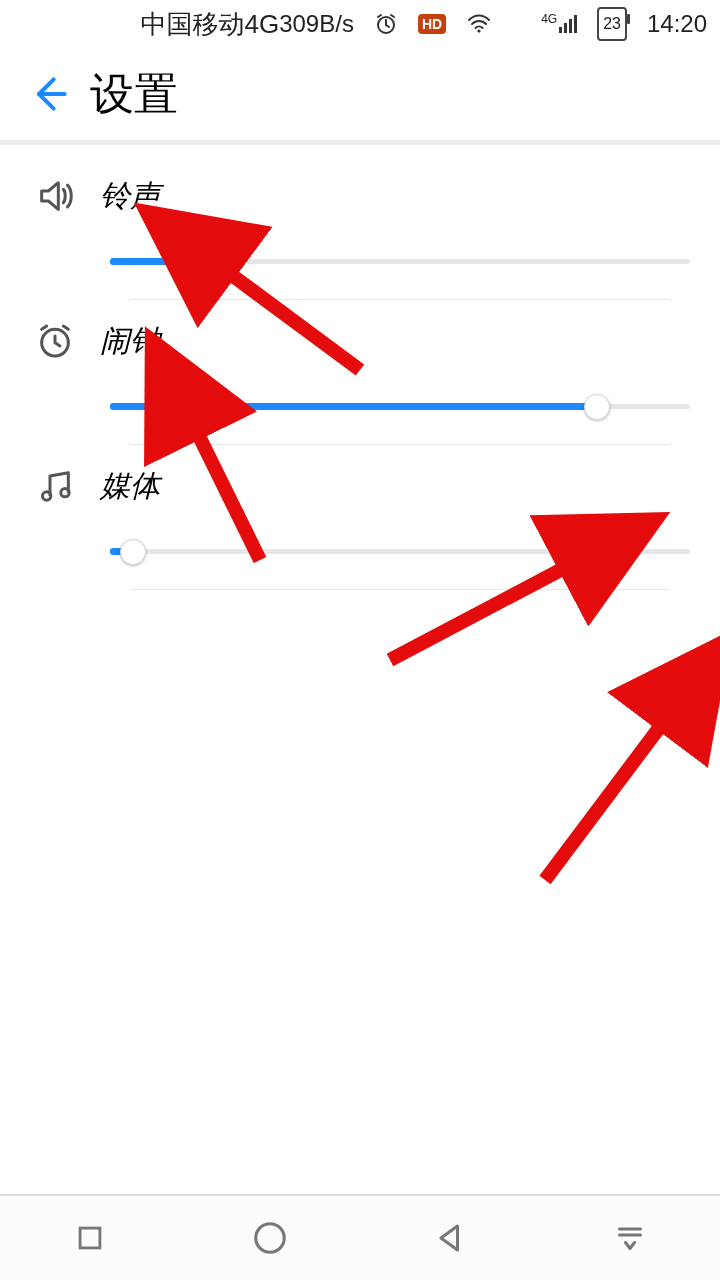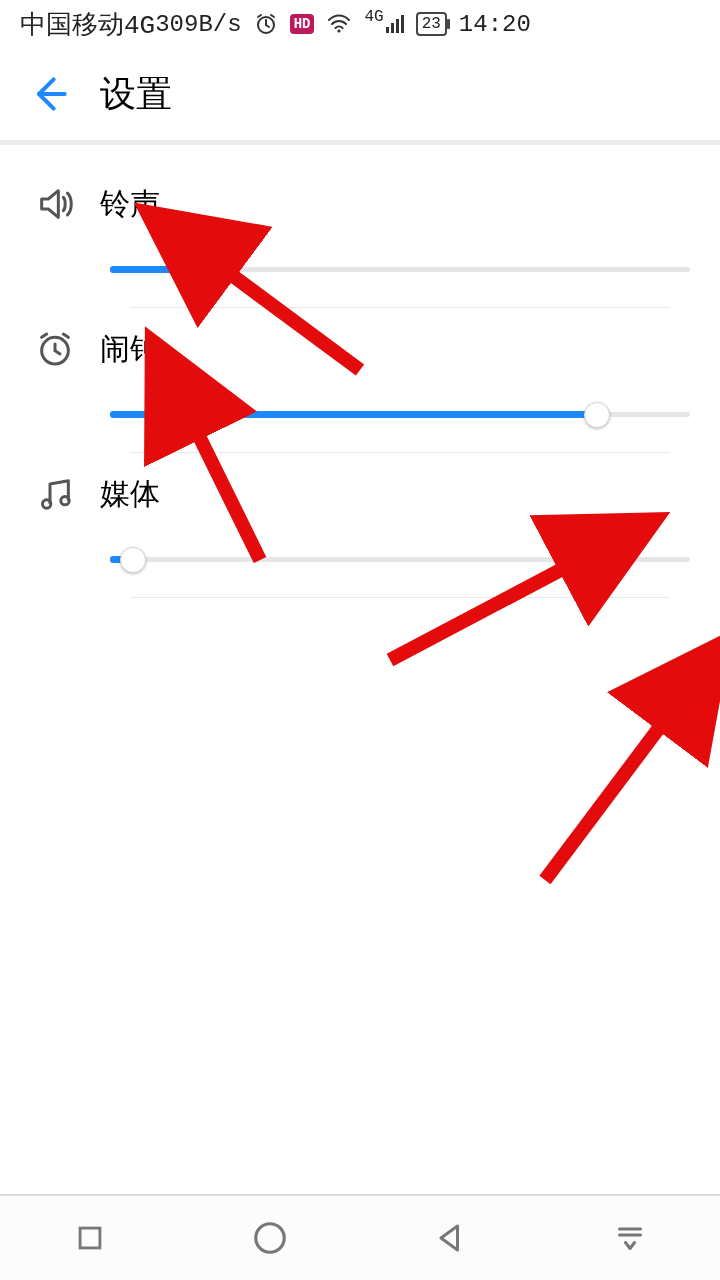--- a/index.html
+++ b/index.html
@@ -1,30 +1,30 @@
 <!DOCTYPE html>
 <html><head>
 <meta charset="utf-8">
 <style>
   * { box-sizing: border-box; margin: 0; padding: 0; }
   html, body { width: 720px; height: 1280px; font-family: -apple-system, "Helvetica Neue", Arial, "PingFang SC", "Microsoft YaHei", sans-serif; background:#ffffff; color:#000; overflow:hidden; }
   
-  .status-bar { height:48px; display:flex; align-items:center; justify-content:flex-start; padding:0 20px; font-size:24px; color:#222;font-family:Liberation Mono, monospace; }
+  .status-bar { height:48px; display:flex; align-items:center; justify-content:flex-end; padding:0 13px; font-size:24px; color:#222; }
   .status-left { font-size:26px; letter-spacing:0px; }
-  .status-right { display:flex; align-items:center; gap:12px; font-size:24px; }
+  .status-right { display:flex; align-items:center; gap:20px; font-size:24px; }
   .status-right .ico { display:inline-flex; align-items:center; }
-  .battery-box { display:inline-flex; align-items:center; border:2px solid #444; border-radius:4px; height:24px; padding:0 4px; font-size:16px; position:relative; }
+  .battery-box { display:inline-flex; align-items:center; border:2px solid #444; border-radius:4px; height:34px; padding:0 4px; font-size:16px; position:relative; }
   .battery-box::after { content:""; position:absolute; right:-5px; top:5px; width:3px; height:10px; background:#444; border-radius:1px;}
   
   .header { height:92px; display:flex; align-items:center; padding:0 20px; position:relative; }
   .back-arrow { width:60px; height:60px; display:flex; align-items:center; justify-content:center; }
-  .title { font-size:36px; margin-left:20px; }
+  .title { font-size:44px; margin-left:10px; }
   .header-divider { height:5px; background:#eeeeee; width:100%; }
   
-  .settings { padding-top:18px; }
+  .settings { padding-top:10px;font-style:italic; }
   .row { padding:0 20px; }
   .row-head { display:flex; align-items:center; height:70px; margin-top:6px; }
   .row-icon { width:70px; display:flex; align-items:center; justify-content:center; }
   .row-label { font-size:30px; margin-left:10px; }
   .slider-wrap { position:relative; height:60px; margin-left:90px; margin-right:10px; }
   .track { position:absolute; top:28px; left:0; right:0; height:5px; background:#e6e6e6; border-radius:3px; }
   .fill { position:absolute; top:27px; left:0; height:7px; background:#1e88ff; border-radius:3px; }
   .thumb { position:absolute; top:18px; width:26px; height:26px; background:#ffffff; border:1px solid #d8d8d8; border-radius:50%; box-shadow:0 1px 3px rgba(0,0,0,.25); transform:translateX(-13px); }
   .row-divider { height:1px; background:#e8e8e8; margin-left:110px; margin-right:30px; margin-top:8px; }
   
@@ -42,31 +42,31 @@
   <div class="status-right">
     <span>309B/s</span>
     <span class="ico">
       <svg width="24" height="24" viewBox="0 0 24 24">
           <circle cx="12" cy="13" r="8" fill="none" stroke="#333" stroke-width="2"></circle>
           <path d="M12 8v5l3 2" stroke="#333" stroke-width="2" fill="none" stroke-linecap="round"></path>
           <path d="M4 5l3-2M20 5l-3-2" stroke="#333" stroke-width="2" stroke-linecap="round"></path>
         </svg>
     </span>
     <span class="ico">
-      <span style="background:#be185d;color:#fff;font-size:14px;font-weight:700;padding:2px 4px;border-radius:4px;">HD</span>
+      <span style="background:#c2410c;color:#fff;font-size:14px;font-weight:700;padding:2px 4px;border-radius:4px;">HD</span>
     </span>
     <span class="ico">
       <svg width="26" height="24" viewBox="0 0 24 24">
           <path d="M2 8c6-6 14-6 20 0M5 12c4-4 10-4 14 0M8.5 16c2-2 5-2 7 0" fill="none" stroke="#333" stroke-width="2" stroke-linecap="round"></path>
           <circle cx="12" cy="19" r="1.6" fill="#333"></circle>
         </svg>
     </span>
     <span class="ico" style="font-size:14px;line-height:1;">
       <span style="display:flex;align-items:flex-end;gap:2px;">
-        <span style="font-size:16px;position:relative;top:-8px;">4G</span>
+        <span style="font-size:12px;position:relative;top:-8px;margin-left:29px;">4G</span>
         <span style="width:3px;height:6px;background:#333;"></span>
         <span style="width:3px;height:10px;background:#333;"></span>
         <span style="width:3px;height:14px;background:#333;"></span>
         <span style="width:3px;height:18px;background:#333;"></span>
       </span>
     </span>
     <span class="battery-box">
         <span>23</span>
       </span>
     <span>14:20</span>

